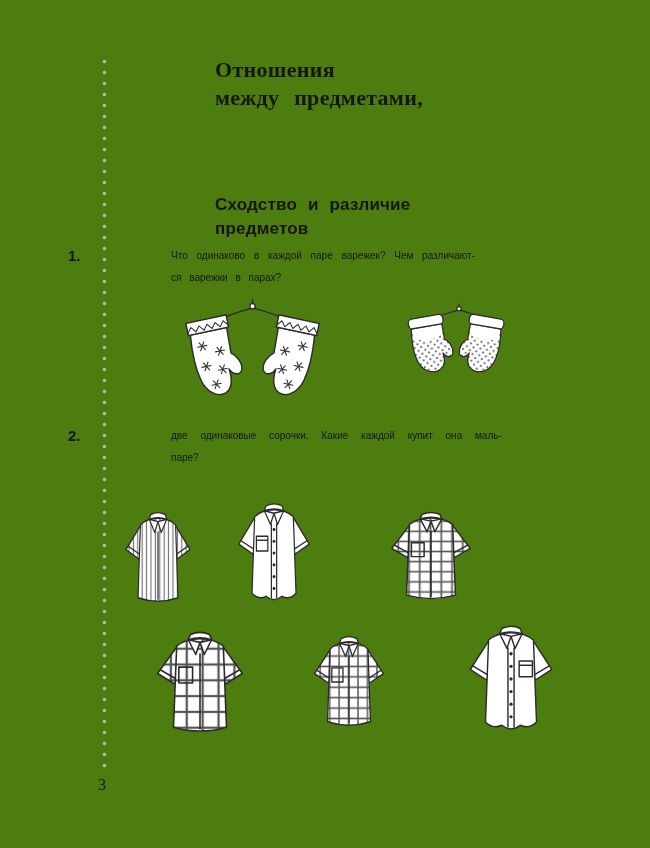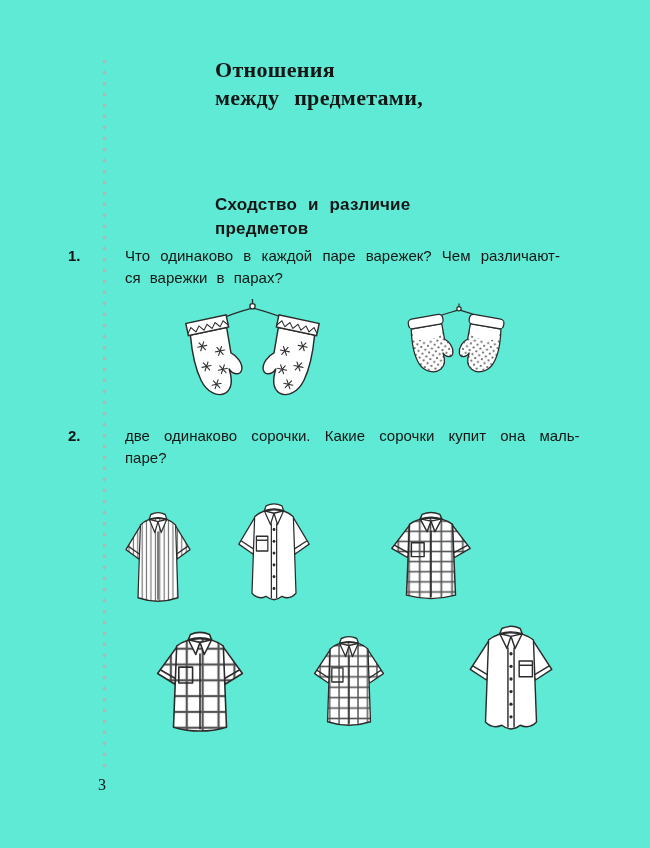--- a/index.html
+++ b/index.html
@@ -1,17 +1,17 @@
 <!DOCTYPE html>
 <html><head>
 <meta charset="utf-8">
 <style>
   html, body { margin: 0; padding: 0; background: #ffffff; }
   .page {
-    position: relative; width: 650px; height: 848px; background: #5eead4;
+    position: relative; width: 650px; height: 848px; background: #4d7c0f;
     overflow: hidden; font-family: "Liberation Sans", sans-serif; color: #161616;
   }
   .dotted-rule {
     position: absolute; left: 102px; top: 58px; width: 5px; height: 712px;
     background-image: radial-gradient(circle at 2.5px 3.5px, #b4b4b4 1.5px, rgba(255,255,255,0) 2.1px);
     background-size: 5px 11px; background-repeat: repeat-y;
   }
   .title {
     position: absolute; left: 215px; top: 56px;
     font-family: "Liberation Serif", serif; font-weight: 700;
@@ -19,21 +19,21 @@
   }
   .subtitle {
     position: absolute; left: 215px; top: 193px;
     font-family: Liberation Sans, sans-serif; font-weight: 700;
     font-size: 17px; line-height: 24px; word-spacing: 6px; letter-spacing: .2px;
   }
   .task { position: absolute; left: 68px; display: flex; width: 516px; }
   .task-1 { top: 245px; }
   .task-2 { top: 425px; }
   .task-number { width: 57px; font-weight: 700; font-size: 15px; line-height: 22px; }
-  .task-text { flex: 1; font-size: 15px; line-height: 22px; word-spacing: 5px; }
+  .task-text { flex: 1; font-size: 10px; line-height: 22px; word-spacing: 5px; margin-left: 46px; }
   .task-1 .task-text .line:nth-child(1) { word-spacing: 6px; }
   .task-2 .task-text .line:nth-child(1) { word-spacing: 10px; }
   .figure { position: absolute; }
   .fig-mittens-1 { left: 168px; top: 298px; }
   .fig-mittens-2 { left: 396px; top: 302px; }
   .fig-shirt-a { left: 118px; top: 506px; }
   .fig-shirt-b { left: 230px; top: 497px; }
   .fig-shirt-c { left: 382px; top: 506px; }
   .fig-shirt-d { left: 147px; top: 625px; }
   .fig-shirt-e { left: 306px; top: 630px; }
@@ -148,21 +148,21 @@
         <path d="M2,10 L34,10 L33,20 Q18,28 3,20 Z" fill="#fff"></path>
         <path d="M2,10 C0,24 0,38 4,47 C8,56 18,60 25,56 C30,53 31,46 30,40 C32,45 38,47 40,42 C42,36 38,29 34,26 L34,10 Z" fill="none" stroke="#2b2b2b" stroke-width="1.3" stroke-linejoin="round"></path>
         <rect x="0" y="0" width="36" height="10" rx="4" fill="#fff" stroke="#2b2b2b" stroke-width="1.3"></rect>
       </g>
     </svg>
   </div>
 
   <div class="task task-2">
     <div class="task-number">2.</div>
     <div class="task-text">
-      <div class="line">две одинаково сорочки. Какие сорочки купит она маль-</div>
+      <div class="line">две одинаковые сорочки. Какие каждой купит она маль-</div>
       <div class="line">паре?</div>
     </div>
   </div>
 
   <div class="figure fig-shirt-a">
     <svg width="80" height="106" viewBox="0 0 100 112" preserveAspectRatio="none">
       <g stroke="#2b2b2b" stroke-width="1.5" stroke-linejoin="round">
         <path d="M28,21 L10,46 L26,56 L32,43 Z" fill="url(#pat-stripe)"></path>
         <path d="M72,21 L90,46 L74,56 L68,43 Z" fill="url(#pat-stripe)"></path>
         <line x1="12.5" y1="42.5" x2="28" y2="51.5"></line>

